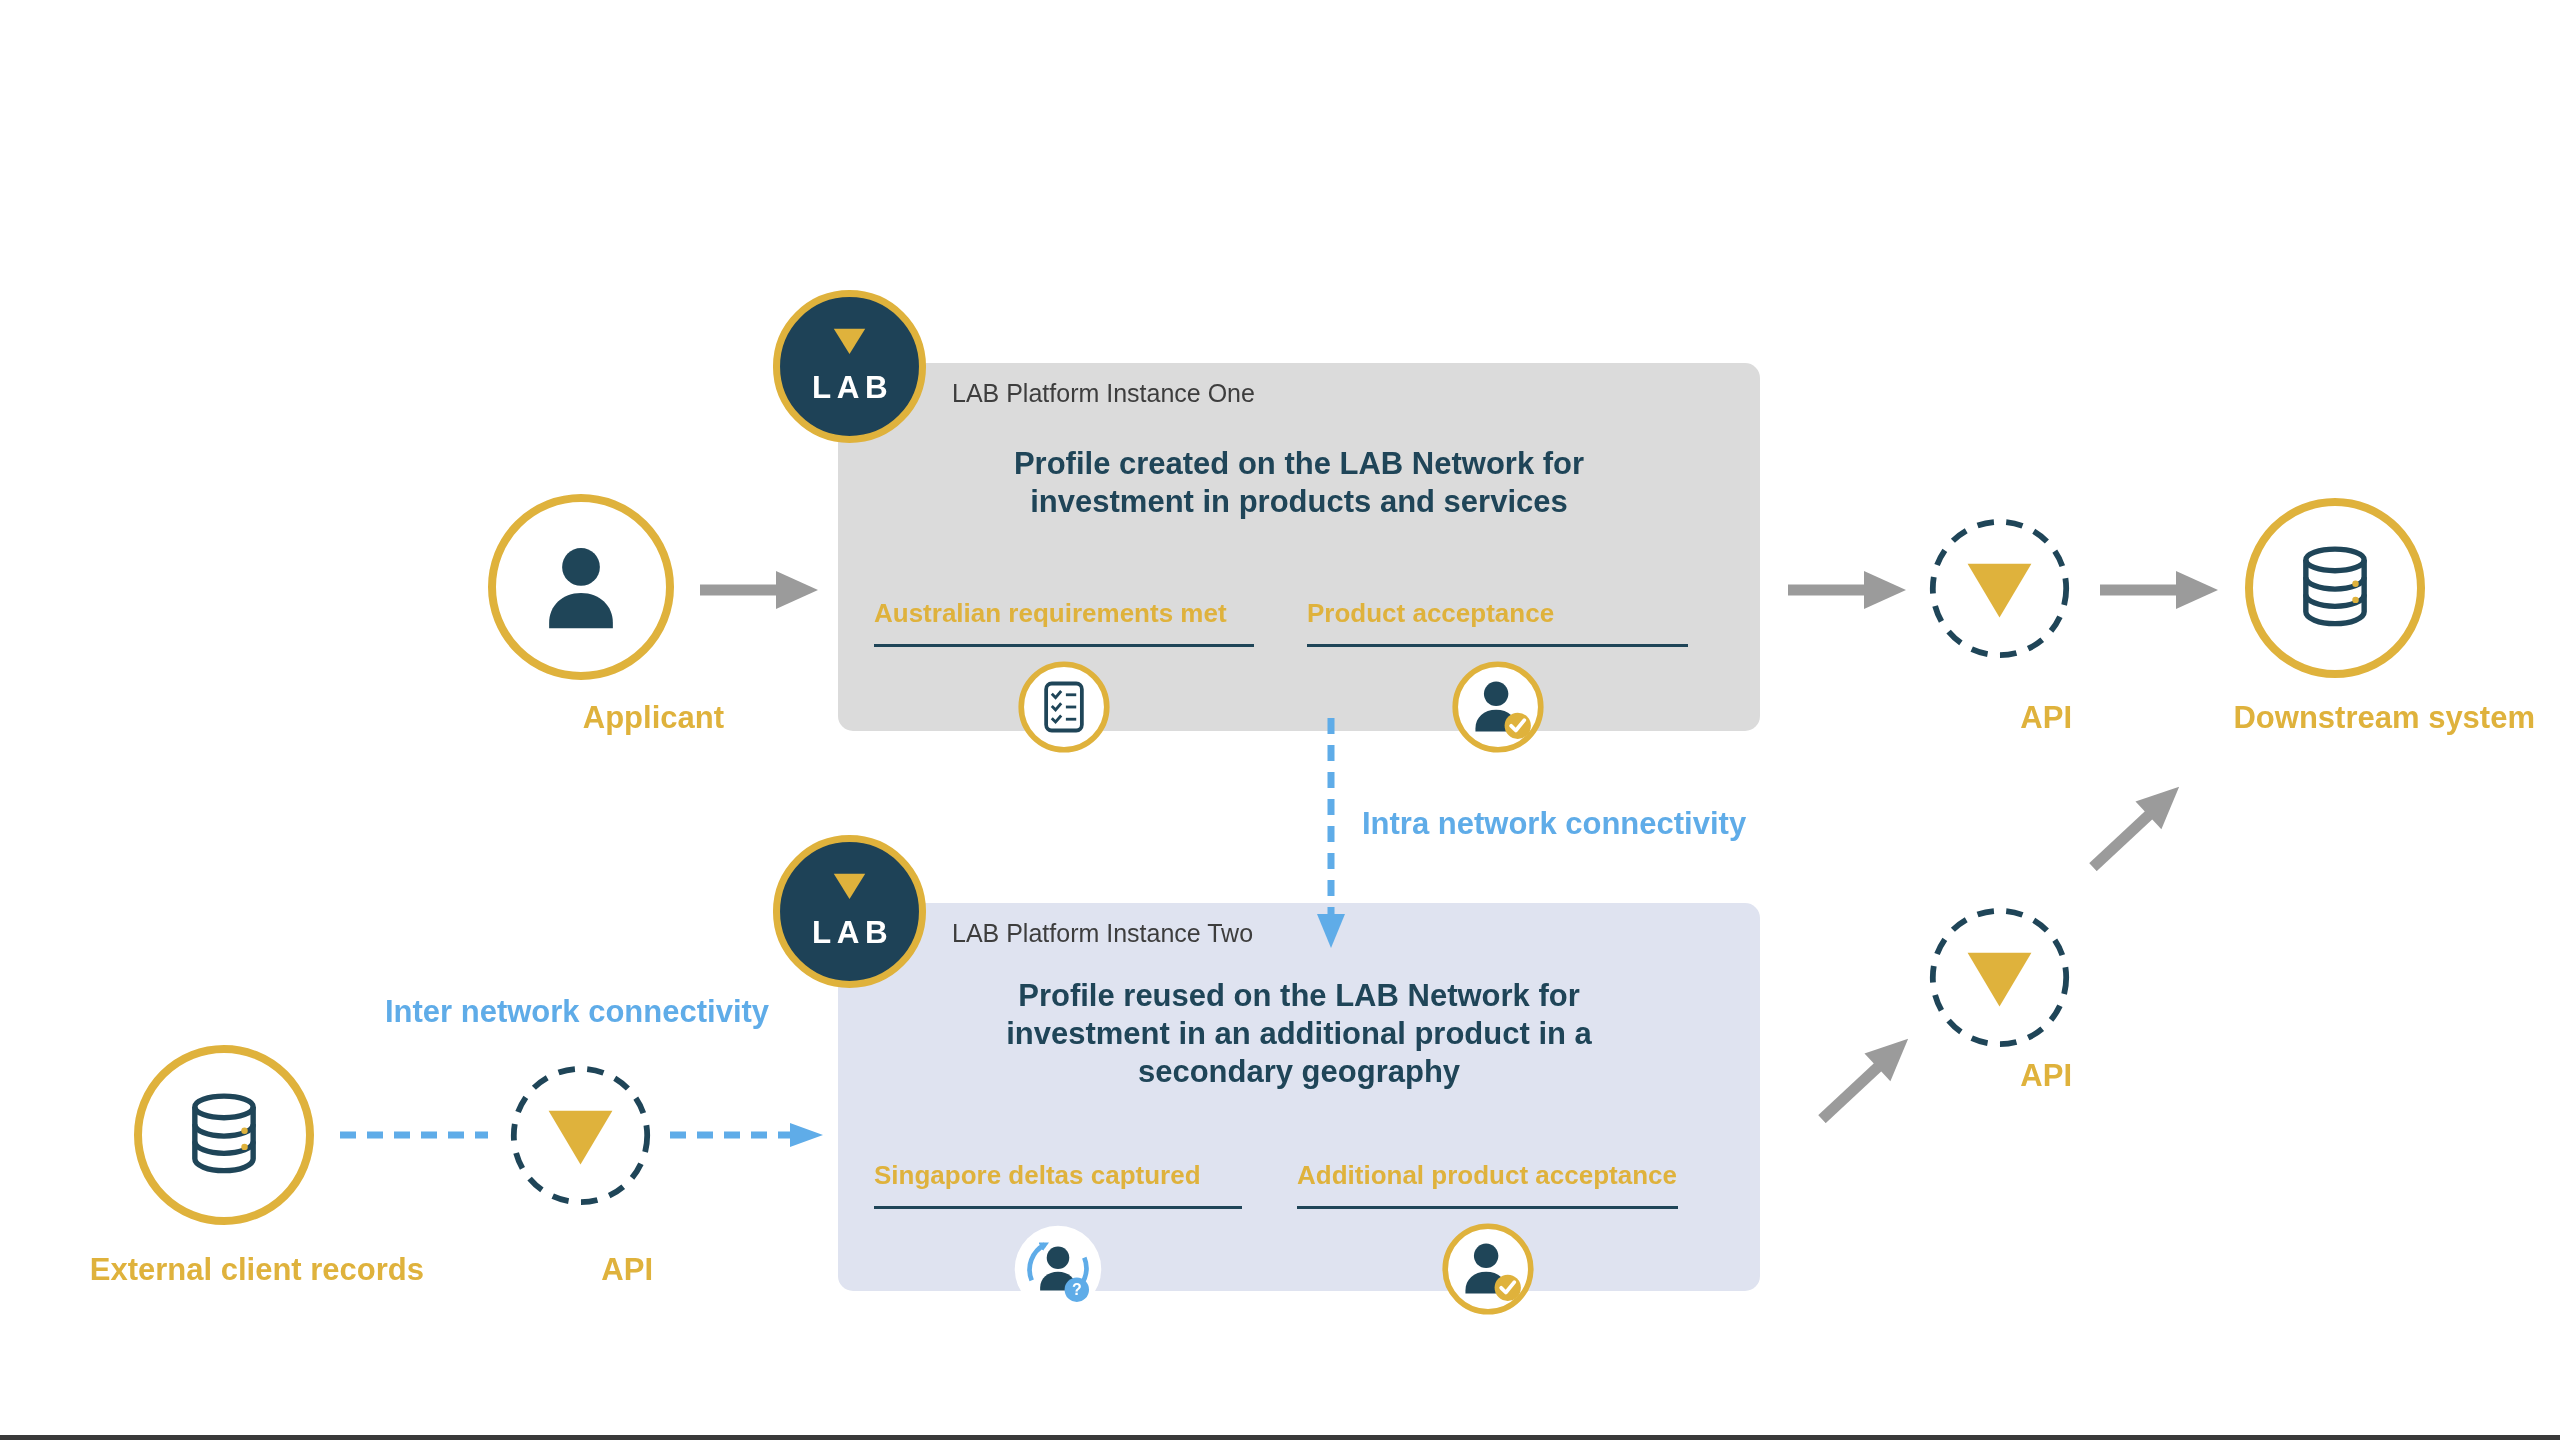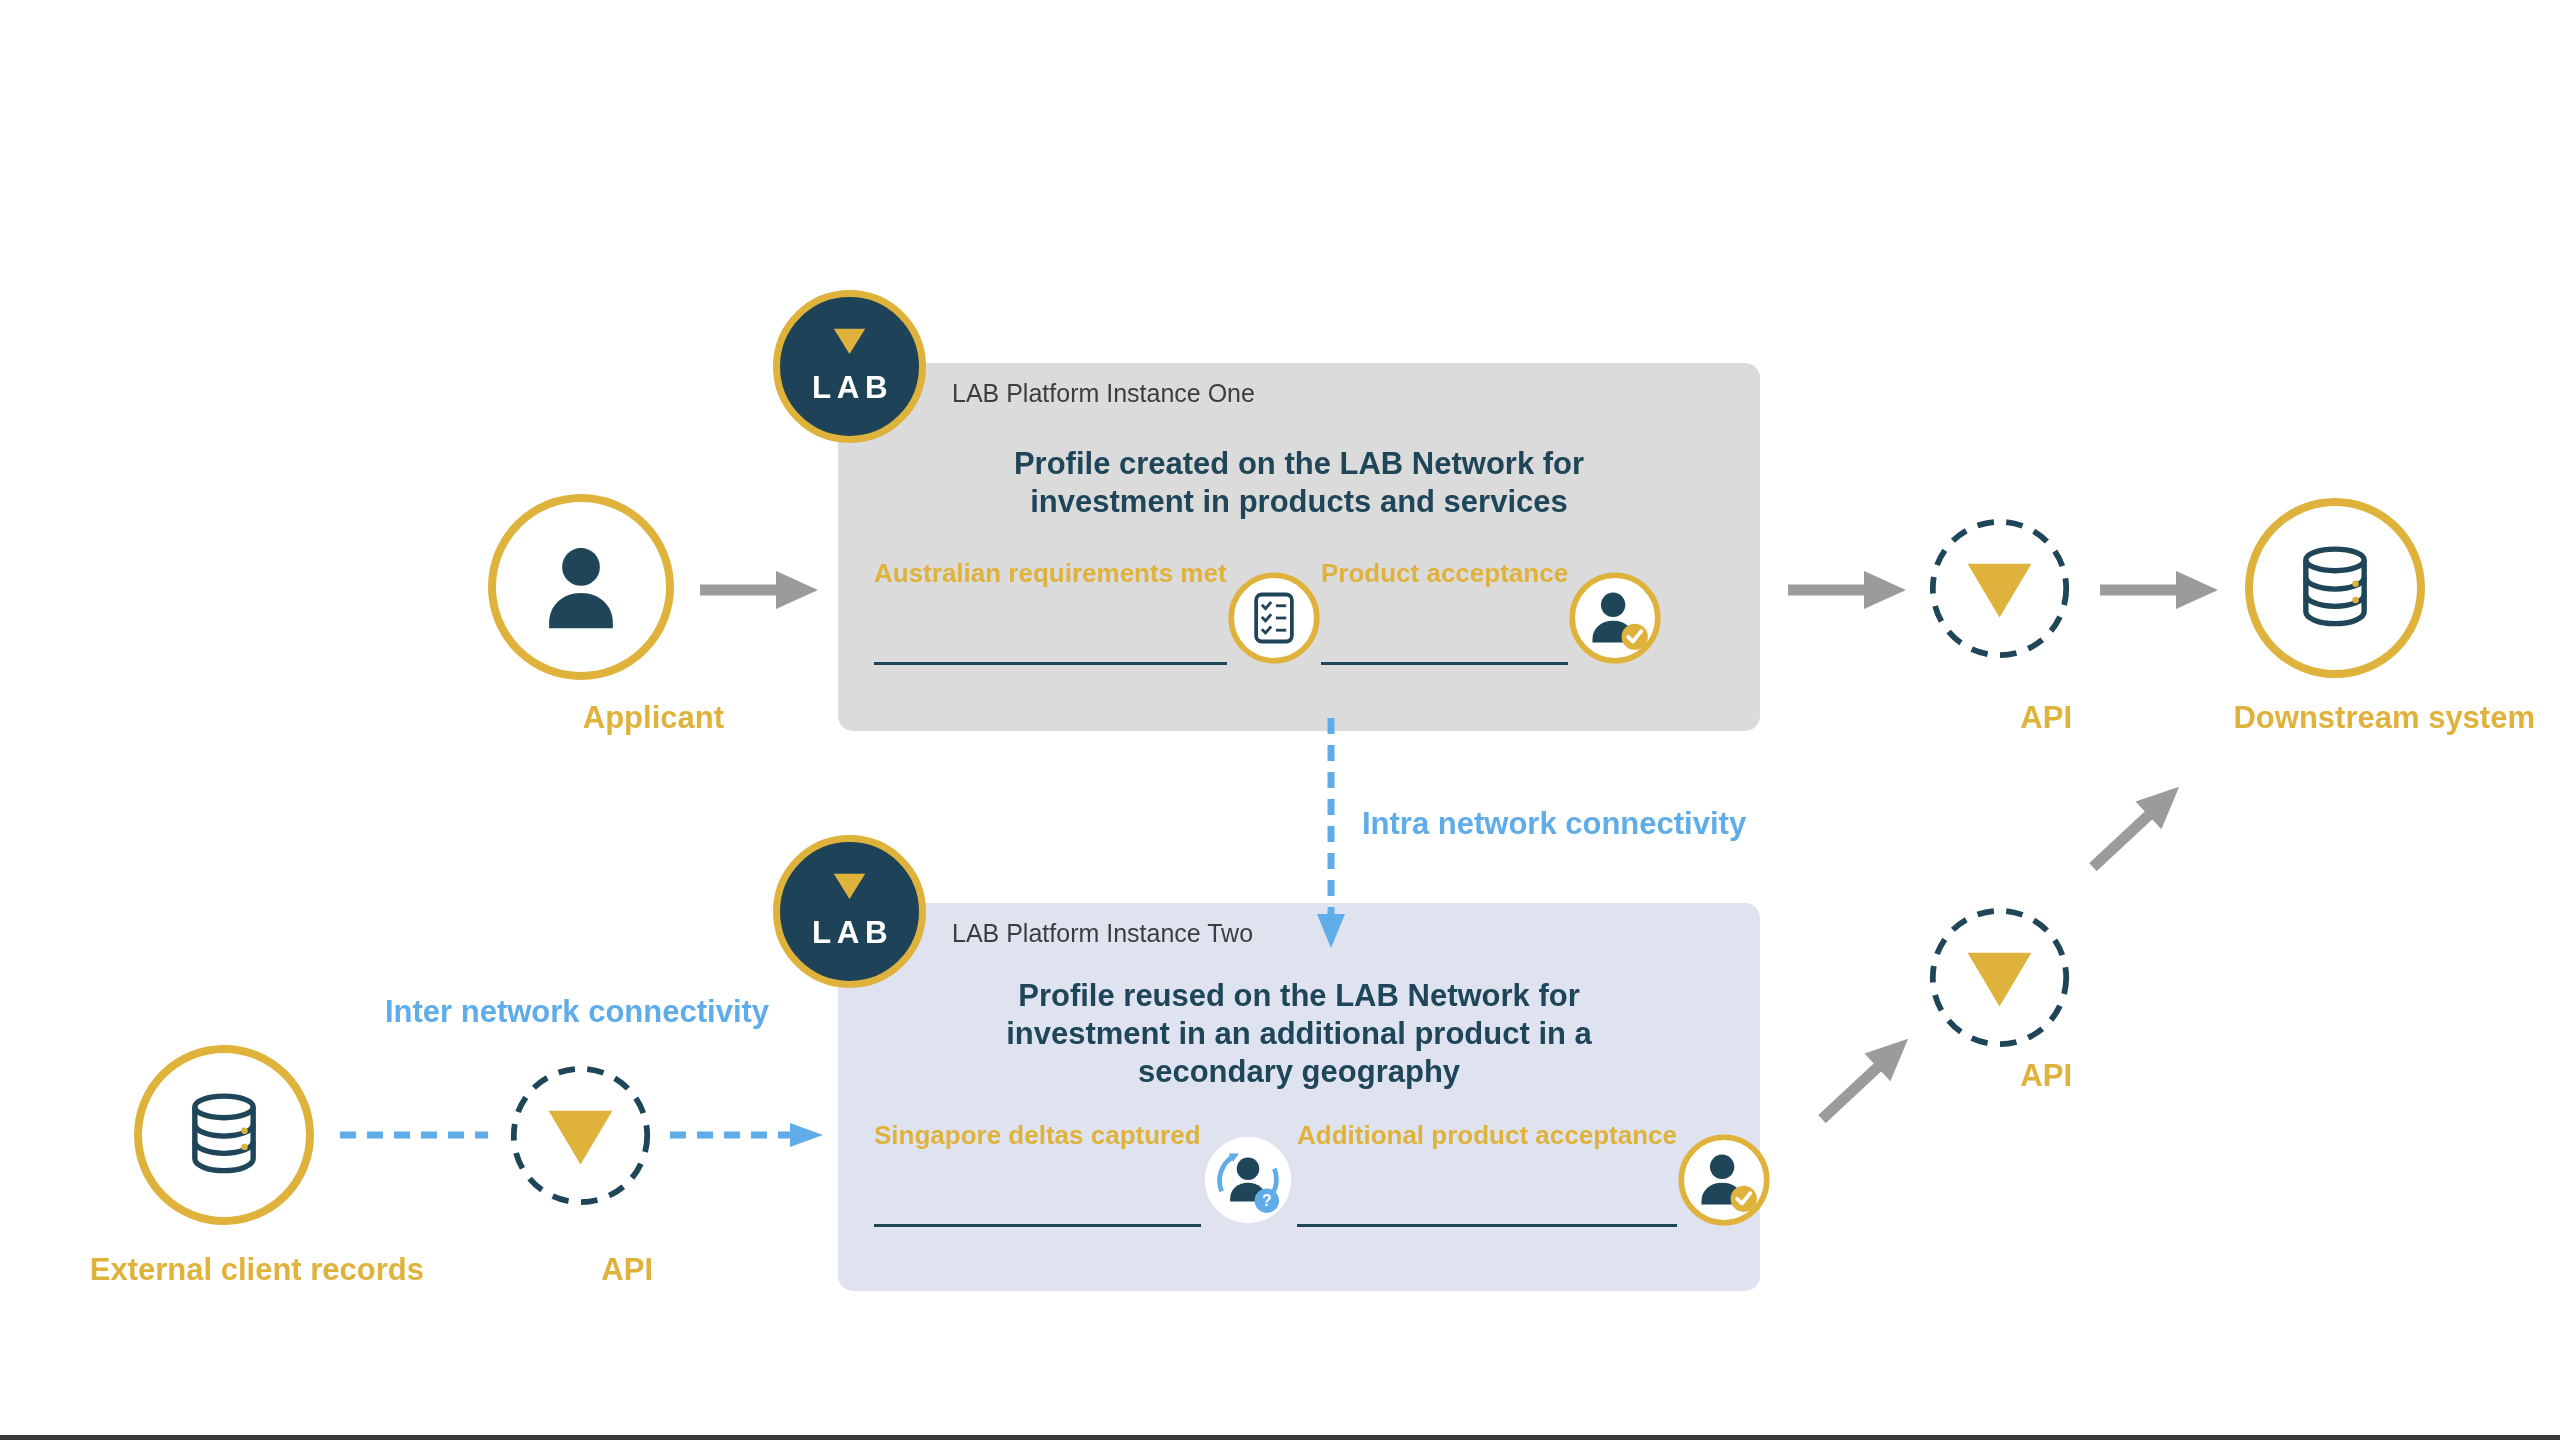--- a/index.html
+++ b/index.html
@@ -9,21 +9,21 @@
   .abs { position:absolute; }
   .ring { position:absolute; border-radius:50%; background:#ffffff; border:8px solid #DFB23C;
           display:flex; align-items:center; justify-content:center; }
   .glabel { position:absolute; color:#DFB23C; font-weight:bold; font-size:31px;
             text-align:right; white-space:nowrap; }
   .blabel { position:absolute; color:#5FACE8; font-weight:bold; font-size:31px; white-space:nowrap; }
   .pbox { position:absolute; border-radius:15px; }
   .box-title { position:absolute; font-size:25px; color:#3D3D3D; white-space:nowrap; }
   .box-desc  { position:absolute; font-weight:bold; font-size:31px; line-height:1.22;
                color:#1F4558; text-align:center; }
-  .column { position:absolute; display:flex; flex-direction:row; }
+  .column { position:absolute; display:flex; flex-direction:column;margin-top:40px; }
   .col-label { color:#DFB23C; font-weight:bold; font-size:26px; padding-bottom:15px;
                border-bottom:3px solid #1F4558; white-space:nowrap; }
   .col-icon { margin-top:13px; display:flex; justify-content:center; }
 </style>
 </head>
 <body>
 
 <div class="canvas">
 
   <div class="ring" style="left:488px;top:494px;width:186px;height:186px">
@@ -52,21 +52,21 @@
           <polyline points="37,36 41,40 47,33" fill="none" stroke="#1F4558" stroke-width="3"></polyline>
           <line x1="52" y1="37" x2="63" y2="37" stroke="#1F4558" stroke-width="3"></line>
           <polyline points="37,49 41,53 47,46" fill="none" stroke="#1F4558" stroke-width="3"></polyline>
           <line x1="52" y1="50" x2="63" y2="50" stroke="#1F4558" stroke-width="3"></line>
           <polyline points="37,62 41,66 47,59" fill="none" stroke="#1F4558" stroke-width="3"></polyline>
           <line x1="52" y1="63" x2="63" y2="63" stroke="#1F4558" stroke-width="3"></line>
         </svg>
       </div>
     </div>
 
-    <div class="column" style="left:483px;top:195px;width:381px">
+    <div class="column" style="left:469px;top:195px;width:381px">
       <div class="col-label">Product acceptance</div>
       <div class="col-icon">
         <svg width="94" height="94" viewBox="0 0 100 100">
           <circle cx="50" cy="50" r="45.5" fill="#ffffff" stroke="#DFB23C" stroke-width="6"></circle>
           <circle cx="48" cy="36" r="13" fill="#1F4558"></circle>
           <path d="M48 53 C35 53 26 61 26 73 L26 76 L70 76 L70 73 C70 61 61 53 48 53 Z" fill="#1F4558"></path>
           <circle cx="71" cy="70" r="14" fill="#DFB23C"></circle>
           <polyline points="64,70 69,75 78,64" fill="none" stroke="#ffffff" stroke-width="4" stroke-linecap="round" stroke-linejoin="round"></polyline>
         </svg>
       </div>

